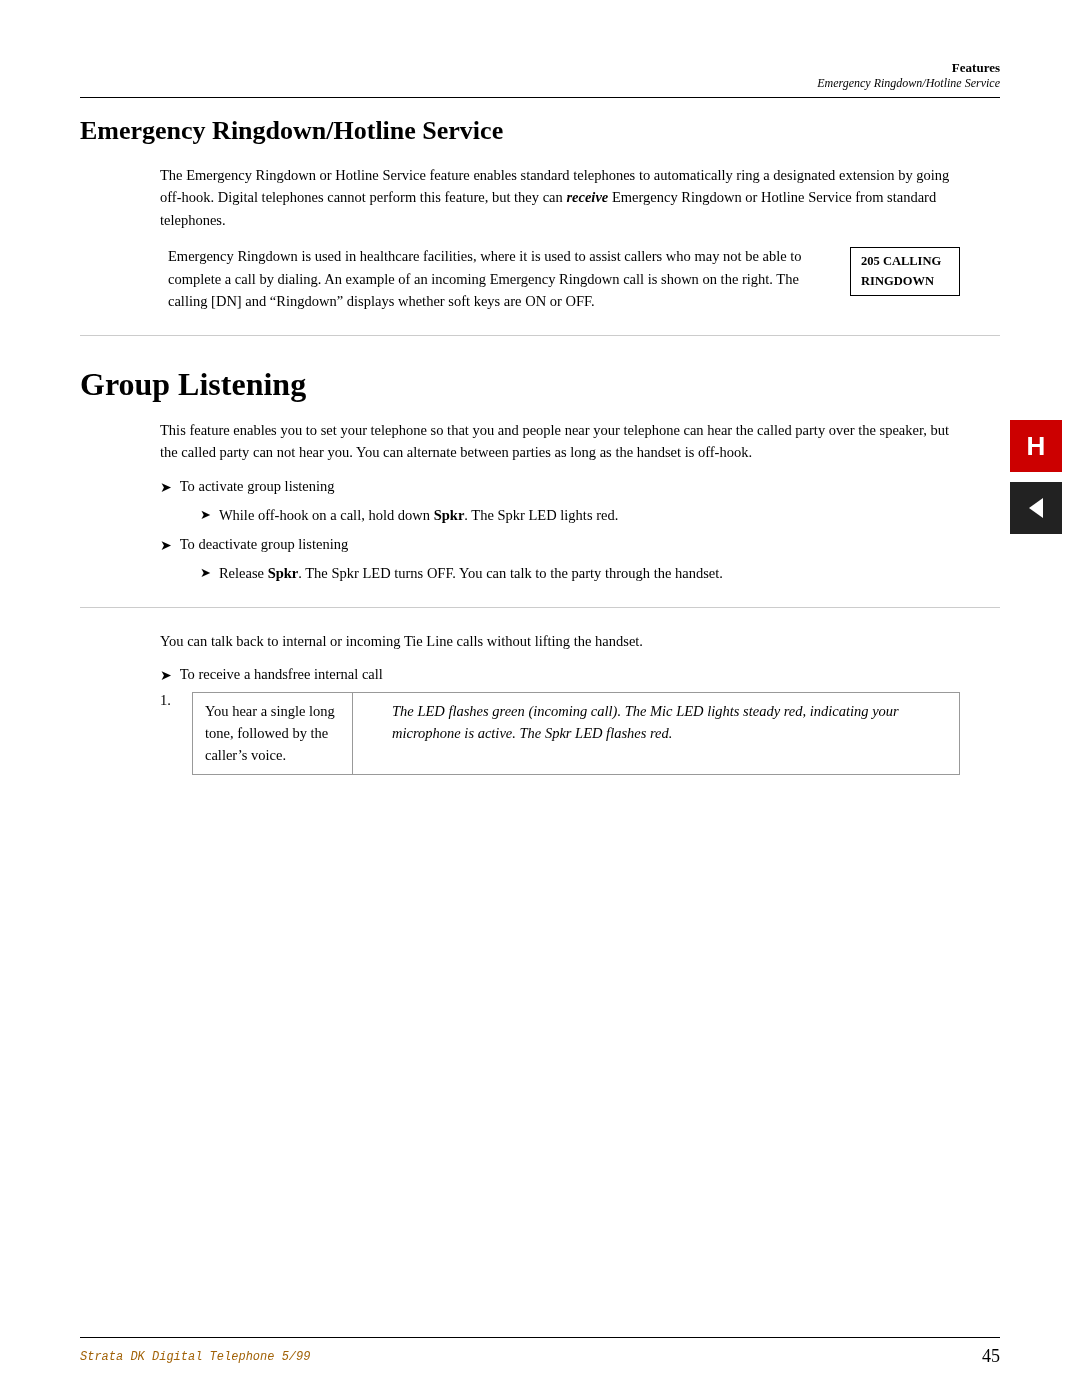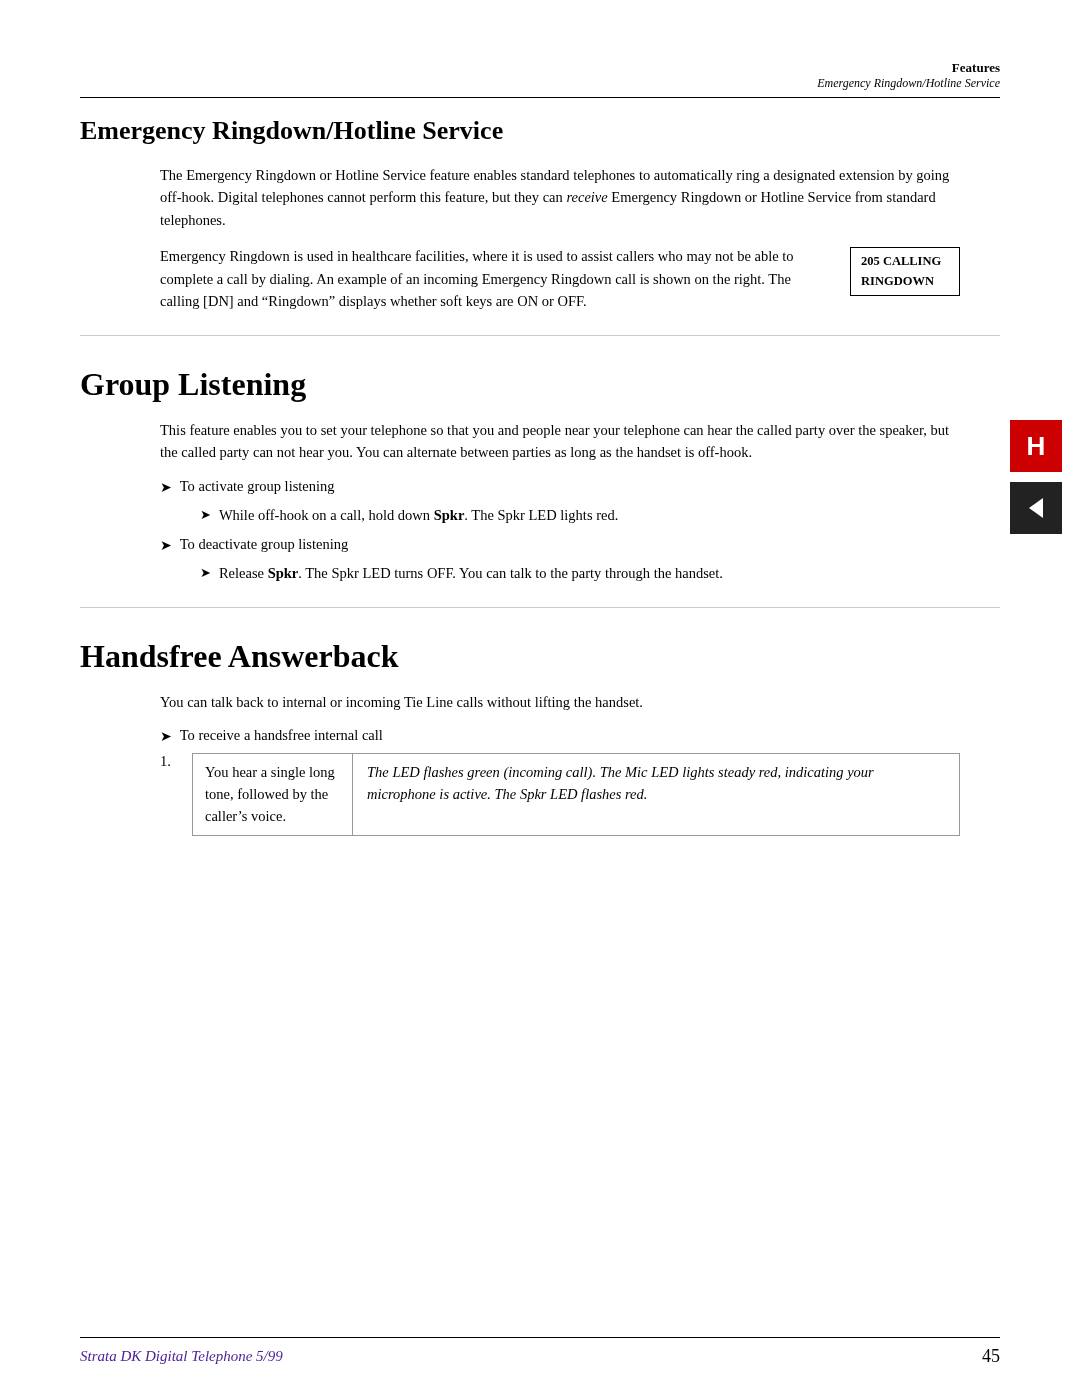--- a/index.html
+++ b/index.html
@@ -75,20 +75,21 @@
       align-items: flex-start;
       margin-left: 80px;
       margin-right: 40px;
       margin-bottom: 14px;
       line-height: 1.55;
     }
 
     .inline-box-text {
       flex: 1;
       line-height: 1.55;
+      margin-left: 8px;
     }
 
     .calling-box {
       border: 1.5px solid #000;
       padding: 4px 10px;
       margin-left: 18px;
       font-size: 12.5px;
       font-weight: bold;
       text-align: left;
       min-width: 110px;
@@ -134,21 +135,21 @@
       margin-top: 1px;
       flex-shrink: 0;
     }
 
     .sub-text {
       line-height: 1.55;
     }
 
     
     .bold { font-weight: bold; text-align: center; }
-    .italic { font-style: italic; }
+    .italic { font-style: italic; font-weight: bold; }
 
     
     .right-sidebar {
       position: absolute;
       right: 18px;
       top: 420px;
       display: flex;
       flex-direction: column;
       align-items: center;
       gap: 10px;
@@ -187,20 +188,21 @@
     .step-number {
       min-width: 32px;
       font-size: 14.5px;
     }
 
     .step-content {
       display: flex;
       flex: 1;
       border: 1px solid #999;
       margin-left: 0;
+      gap: 25px;
     }
 
     .step-left {
       width: 160px;
       padding: 8px 12px;
       border-right: 1px solid #999;
       line-height: 1.5;
       flex-shrink: 0;
     }
 
@@ -218,23 +220,24 @@
       left: 80px;
       right: 80px;
       border-top: 1px solid #000;
       padding-top: 8px;
       display: flex;
       justify-content: space-between;
       align-items: center;
     }
 
     .footer-left {
-      font-size: 15px;
-      color: #4c1d95;
+      font-size: 12px;
+      color: #a16207;
       font-style: italic;
+      font-family: Liberation Mono, monospace;
     }
 
     .footer-right {
       font-size: 18px;
       font-weight: normal;
     }
 
     .divider-line {
       border: none;
       border-top: 1px solid #ccc;
@@ -295,21 +298,20 @@
 
   <div class="sub-bullet">
     <span class="sub-arrow">➤</span>
     <span class="sub-text">
       Release <span class="bold">Spkr</span>. The Spkr LED turns OFF. You can talk to the party through the handset.
     </span>
   </div>
 
   <hr class="divider-line">
 
-  <h1 class="section-title-large">Handsfree Answerback</h1>
 
   <div class="body-text">You can talk back to internal or incoming Tie Line calls without lifting the handset.</div>
 
   <div class="arrow-bullet">
     <span class="arrow-icon">➤</span>
     <span class="bullet-label">To receive a handsfree internal call</span>
   </div>
 
   <div class="numbered-step">
     <div class="step-number">1.</div>

